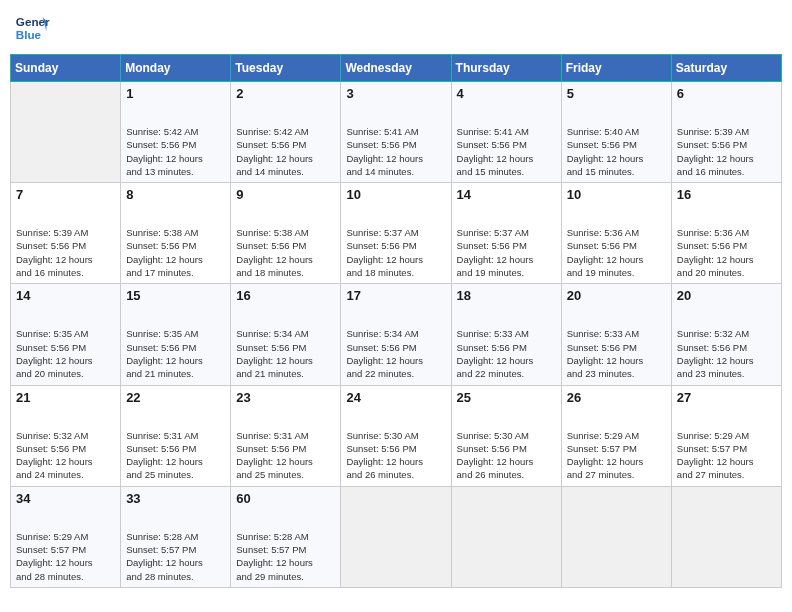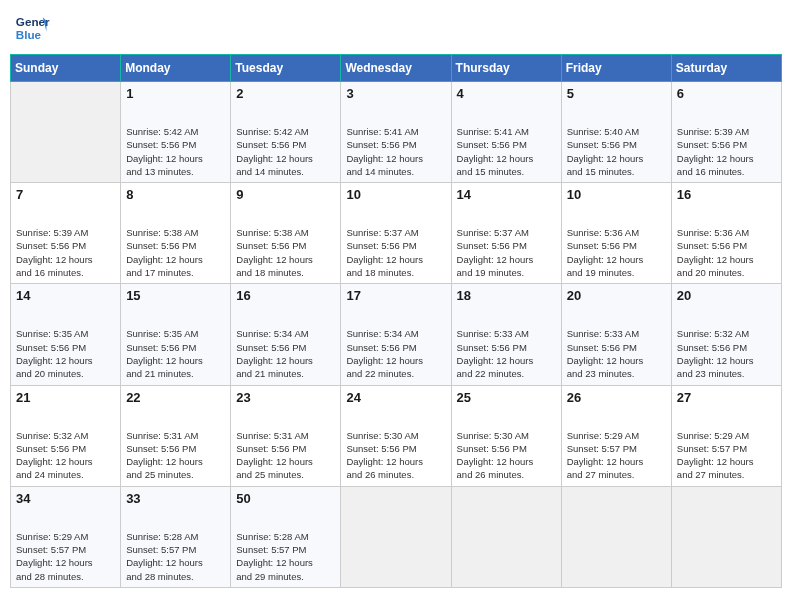--- a/index.html
+++ b/index.html
@@ -233,21 +233,21 @@
       <tr>
         <td>
           <span class="day-number">34</span>
           <div class="day-info">Sunrise: 5:29 AM<br>Sunset: 5:57 PM<br>Daylight: 12 hours<br>and 28 minutes.</div>
         </td>
         <td>
           <span class="day-number">33</span>
           <div class="day-info">Sunrise: 5:28 AM<br>Sunset: 5:57 PM<br>Daylight: 12 hours<br>and 28 minutes.</div>
         </td>
         <td>
-          <span class="day-number">50</span>
+          <span class="day-number">60</span>
           <div class="day-info">Sunrise: 5:28 AM<br>Sunset: 5:57 PM<br>Daylight: 12 hours<br>and 29 minutes.</div>
         </td>
         <td class="empty-cell"></td>
         <td class="empty-cell"></td>
         <td class="empty-cell"></td>
         <td class="empty-cell"></td>
       </tr>
     </tbody>
 </table>
 

